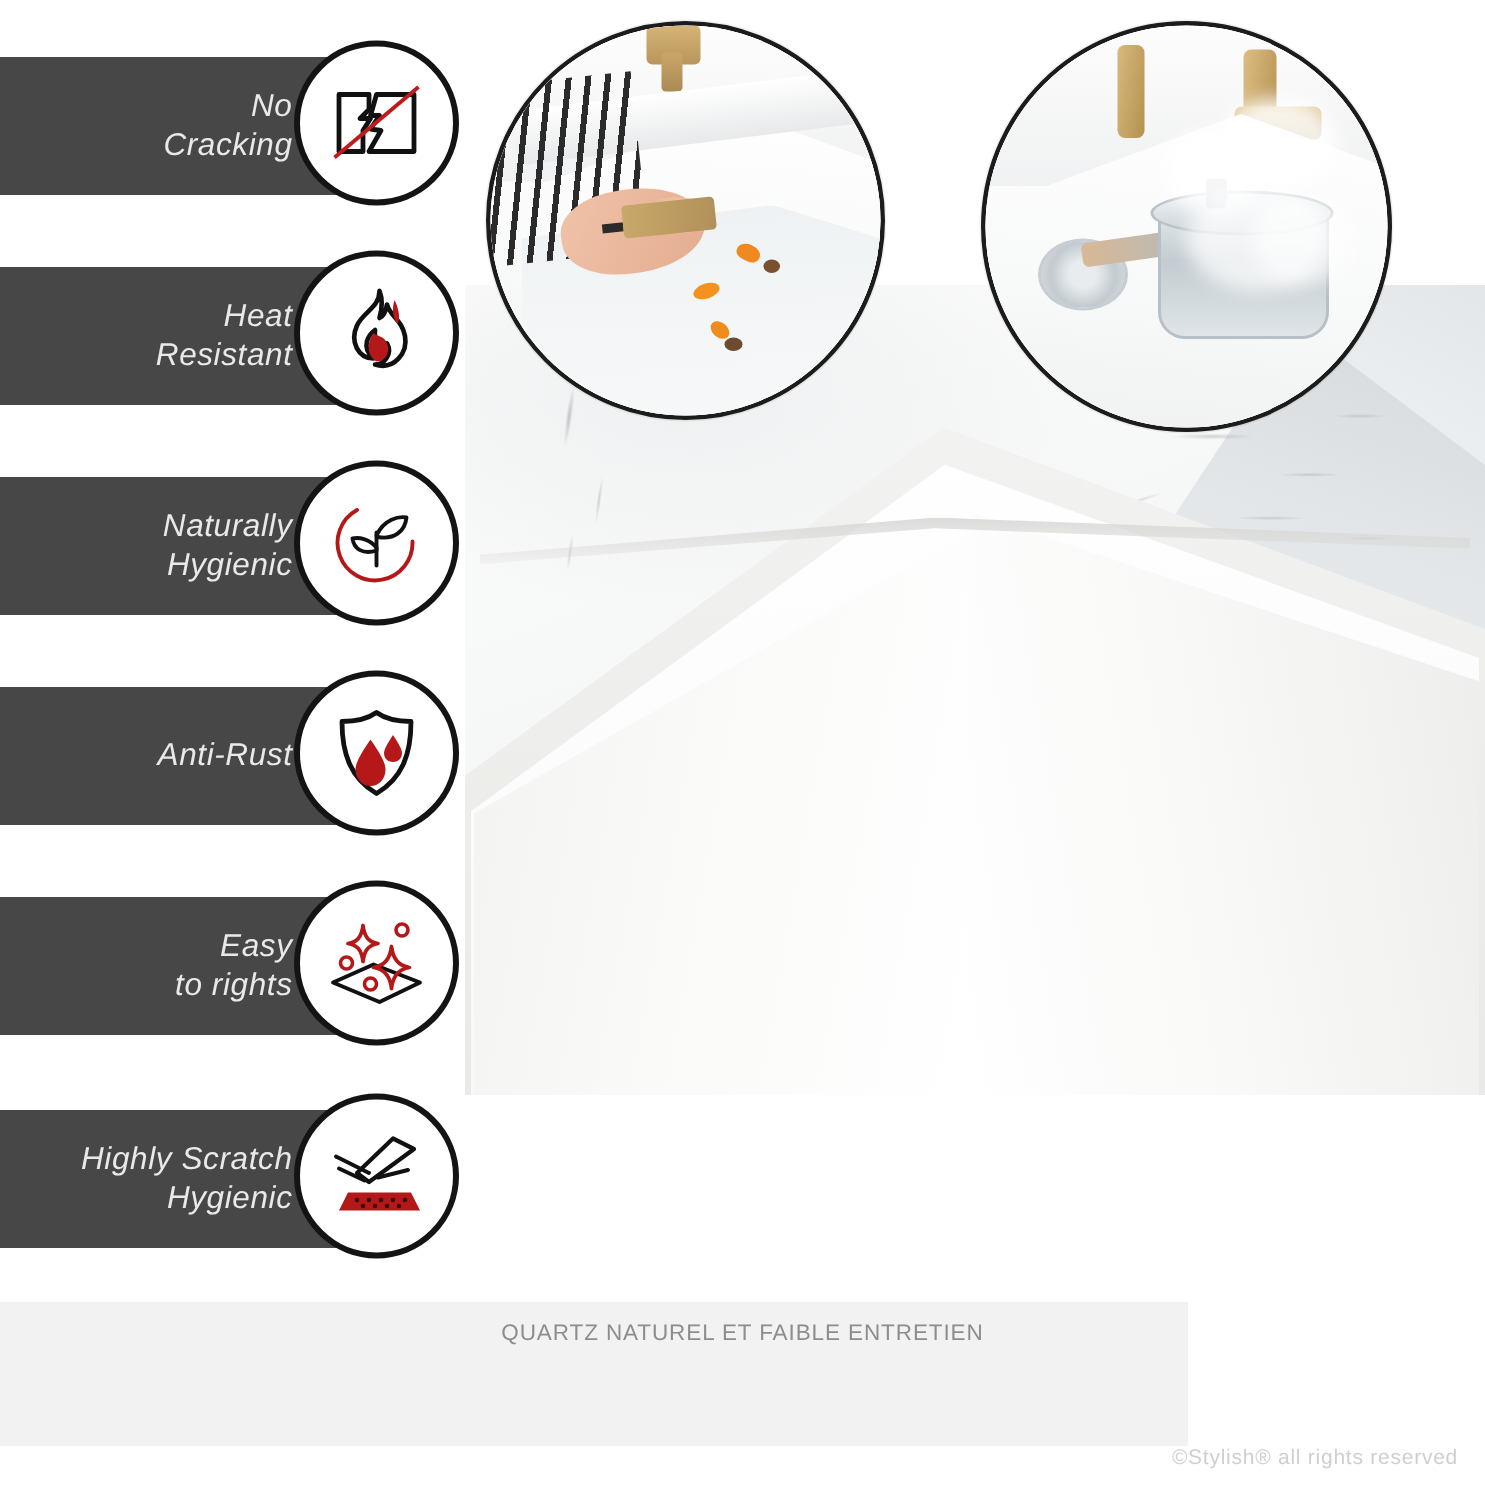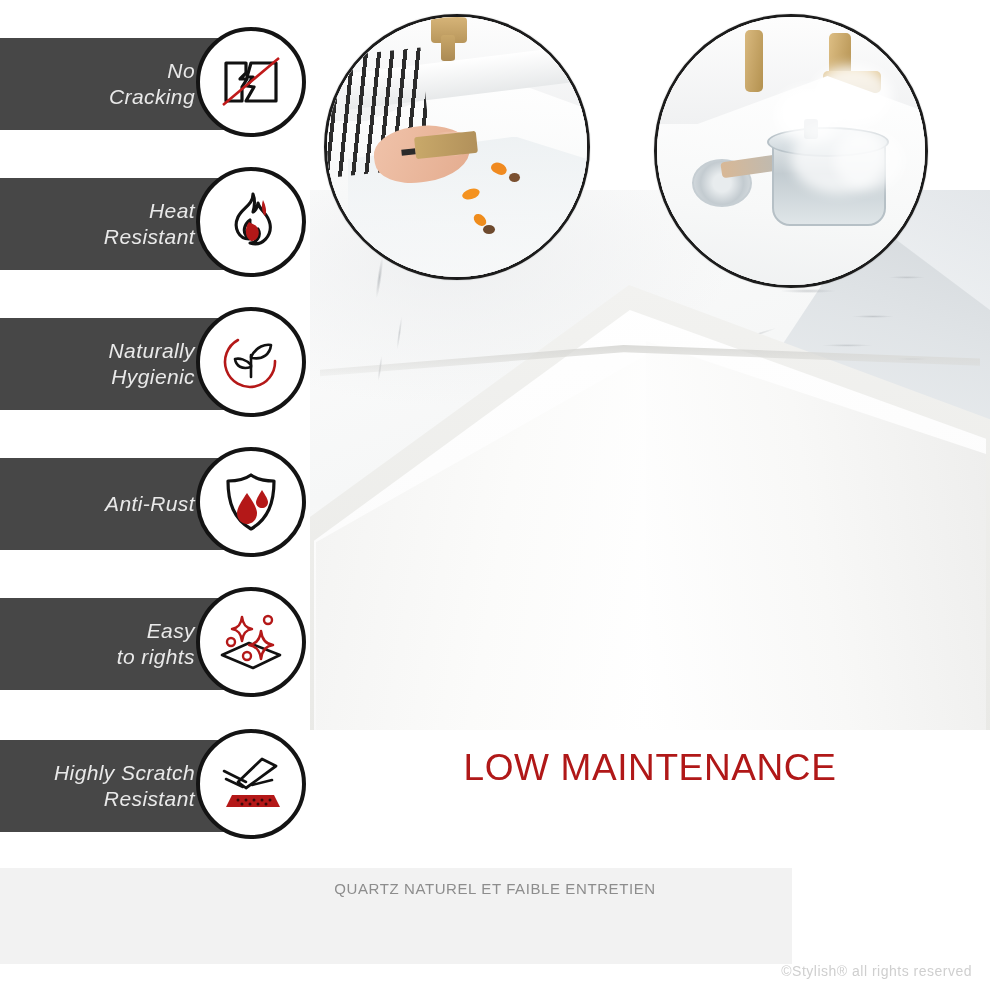--- a/index.html
+++ b/index.html
@@ -343,21 +343,21 @@
           <circle cx="15" cy="31" r="4" fill="none" stroke="#b41818" stroke-width="2.4"></circle>
           <circle cx="31" cy="45" r="4" fill="none" stroke="#b41818" stroke-width="2.4"></circle>
         </svg>
       </span>
     </div>
   </div>
 
   <div class="feature" id="f5" style="top: 740px;">
     <div class="bar">
       <div class="bar-label">Highly Scratch
-Resistant</div>
+Hygienic</div>
     </div>
     <div class="badge">
       <span>
         <svg width="70" height="58" viewBox="0 0 70 58">
           <path d="M46 4 L60 11 L30 33 L22 27 Z" fill="none" stroke="#111" stroke-width="2.8" stroke-linejoin="round"></path>
           <line x1="8" y1="16" x2="30" y2="27" stroke="#111" stroke-width="2.6" stroke-linecap="round"></line>
           <line x1="10" y1="24" x2="27" y2="32" stroke="#111" stroke-width="2.6" stroke-linecap="round"></line>
           <line x1="36" y1="30" x2="56" y2="25" stroke="#111" stroke-width="2.6" stroke-linecap="round"></line>
           <path d="M10 52 L16 40 L58 40 L64 52 Z" fill="#b41818"></path>
           <g fill="#3a0a0a">
@@ -370,21 +370,20 @@
               <circle cx="34" cy="49" r="1.5"></circle>
             <circle cx="42" cy="49" r="1.5"></circle>
               <circle cx="50" cy="49" r="1.5"></circle>
           </g>
         </svg>
       </span>
     </div>
   </div>
 
   <div class="title-block">
-    <div class="title-2">LOW MAINTENANCE</div>
   </div>
 
   <div class="footer-band">
     <div class="footer-head">QUARTZ NATUREL ET FAIBLE ENTRETIEN</div>
   </div>
   <div class="copyright">©Stylish® all rights reserved</div>
 
 </div>
 
 </body></html>

